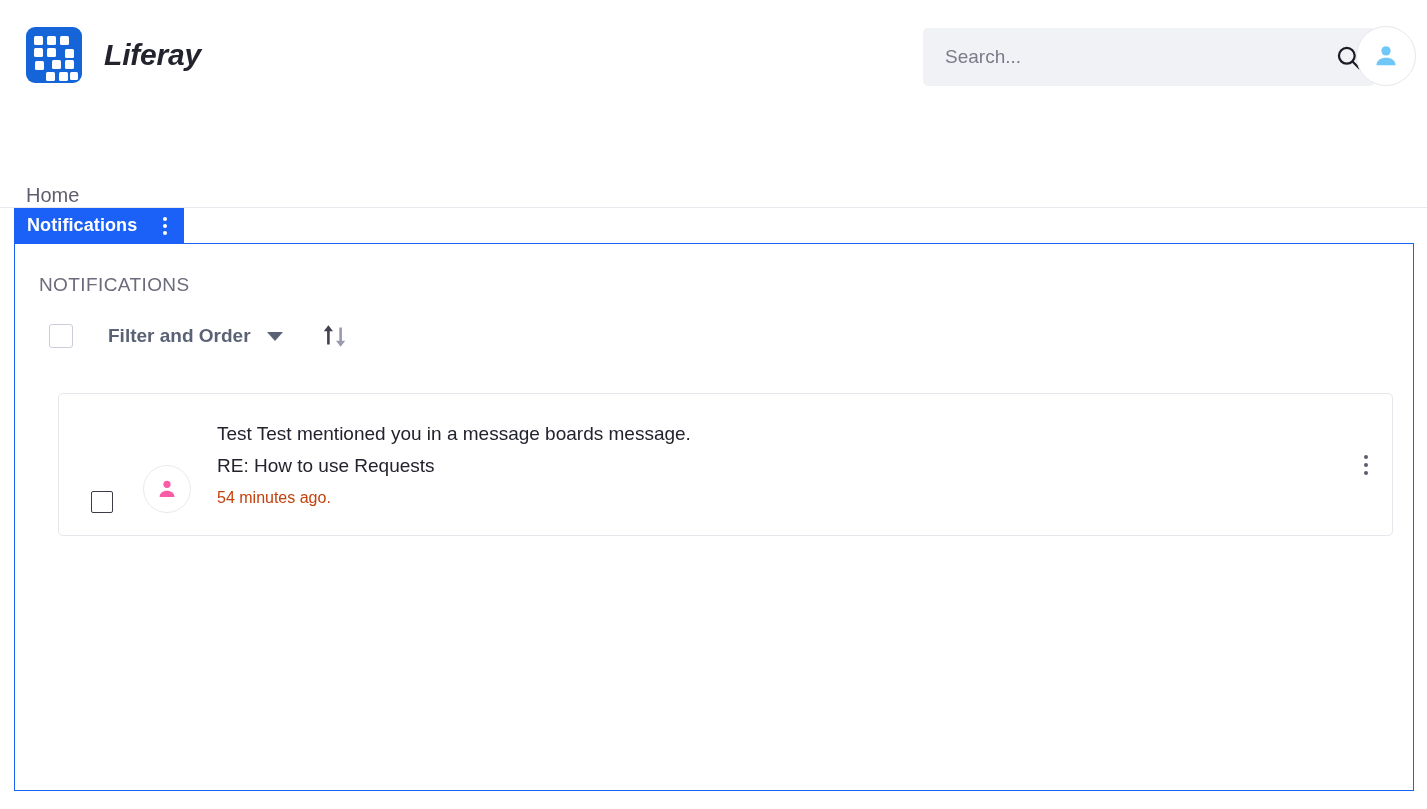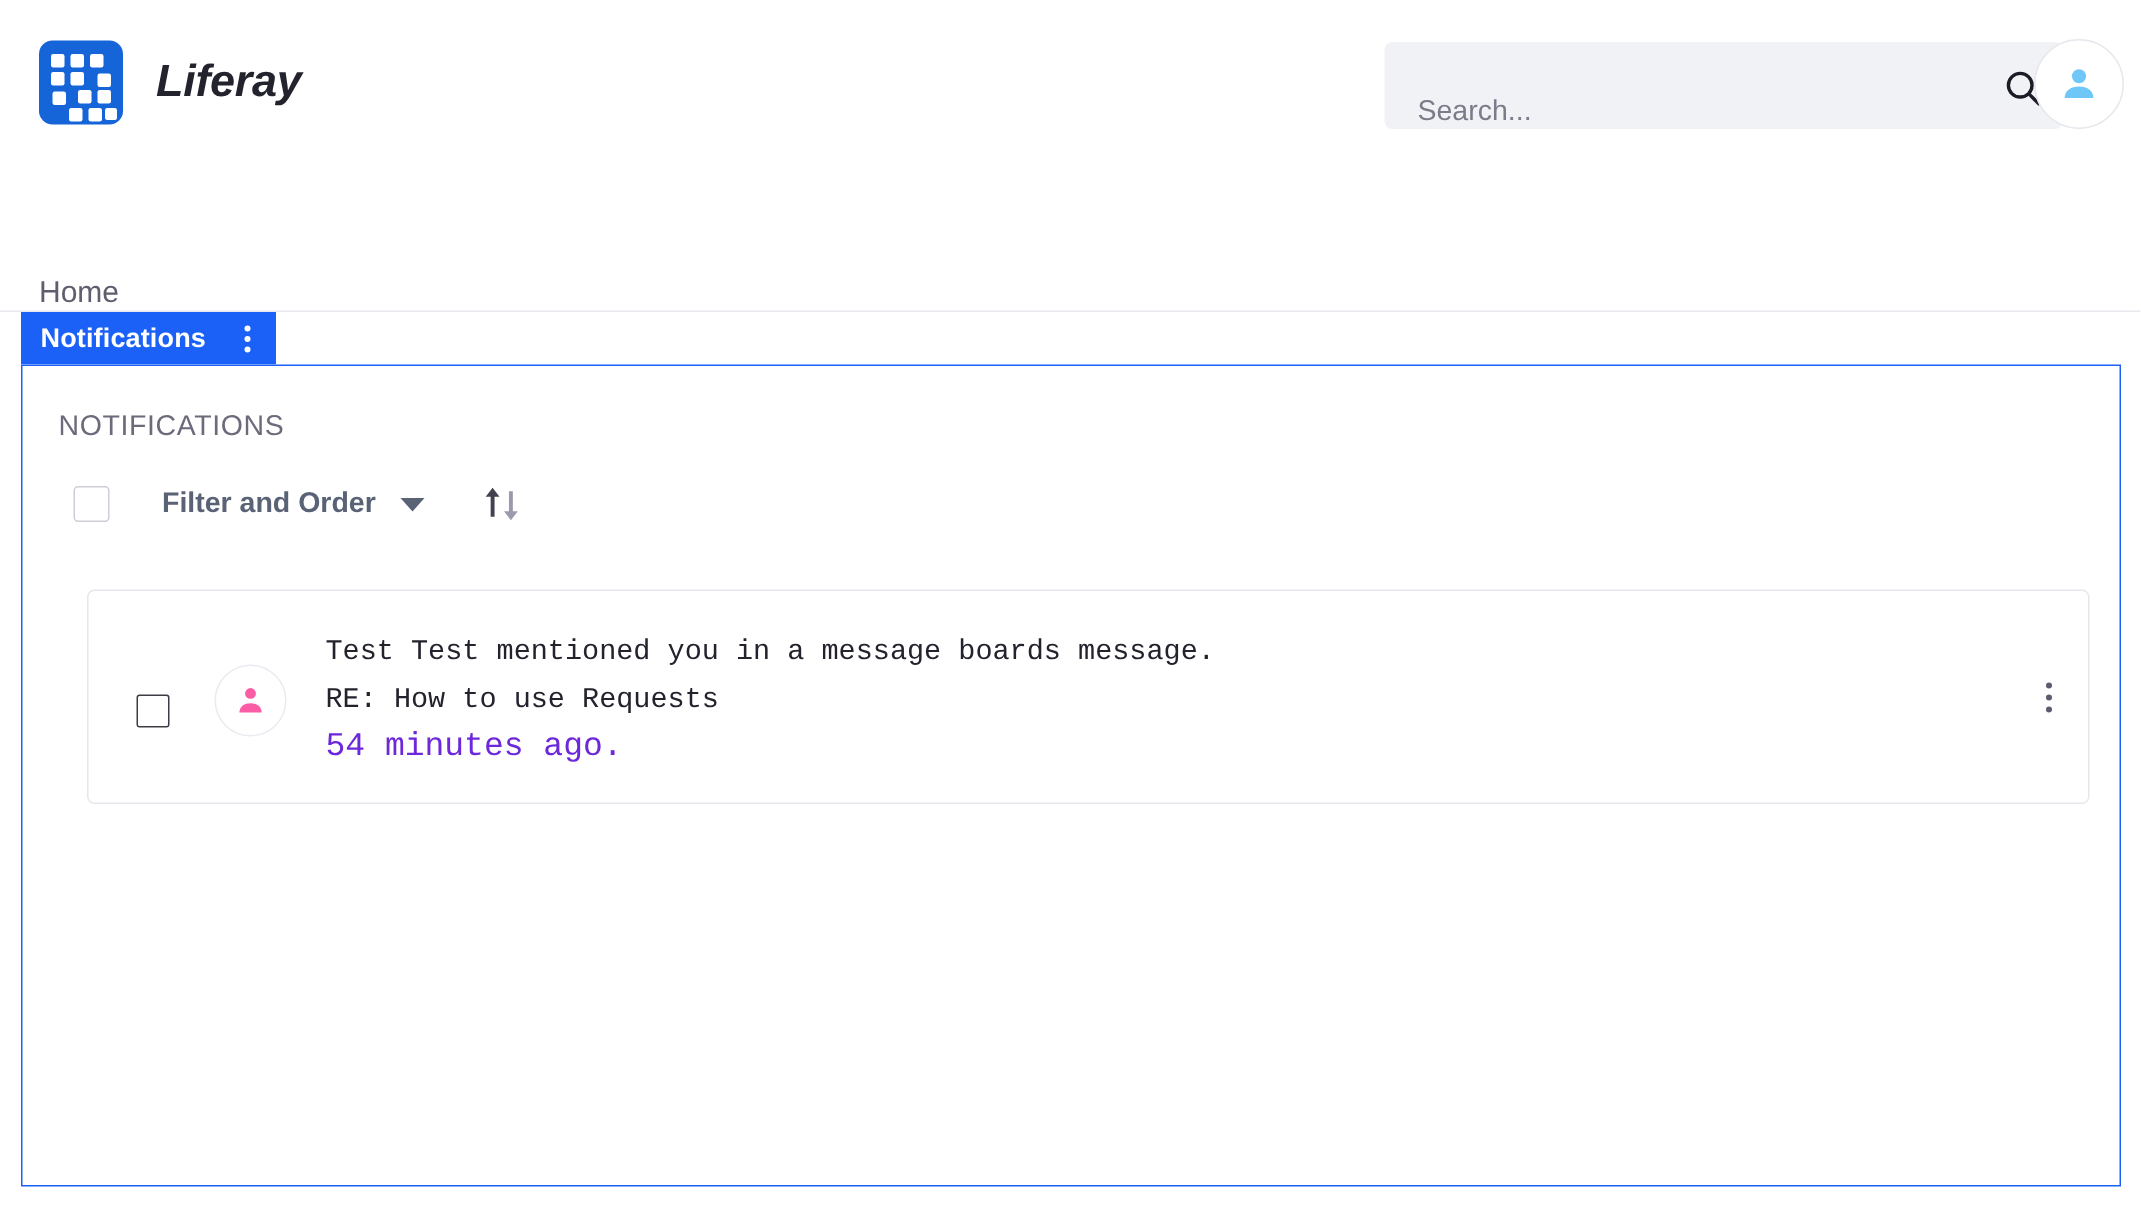--- a/index.html
+++ b/index.html
@@ -43,21 +43,21 @@
     letter-spacing: -0.2px;
   }
 
   .search-wrap {
     position: absolute;
     left: 923px; top: 28px;
     width: 452px; height: 58px;
     background: #f1f2f5;
     border-radius: 5px;
     display: flex;
-    align-items: flex-end;
+    align-items: center;
   }
   .search-input {
     flex: 1;
     border: none;
     outline: none;
     background: transparent;
     font-family: "Liberation Sans", sans-serif;
     font-size: 19px;
     color: #5a5a68;
     padding: 0 18px 0 22px;
@@ -219,23 +219,22 @@
 
   
   .card {
     position: relative;
     margin: 43px 20px 0 43px;
     min-height: 119px;
     border: 1px solid #e6e6ed;
     border-radius: 5px;
     background: #ffffff;
     display: flex;
-    align-items: center;
+    align-items: flex-end;
     padding: 22px 18px 22px 32px;
-    font-family: Liberation Mono, monospace;
   }
   .card-cb {
     width: 22px; height: 22px;
     border: 1px solid #3c3c47;
     border-radius: 2px;
     background: #ffffff;
     cursor: pointer;
     flex: none;
     margin-top: 18px;
     padding: 0;
@@ -260,22 +259,22 @@
     font-size: 19px;
     color: #23232e;
     line-height: 32px;
   }
   .card-line2 {
     font-size: 19px;
     color: #23232e;
     line-height: 32px;
   }
   .card-line3 {
-    font-size: 22px;
-    color: #6d28d9;
+    font-size: 16px;
+    color: #c2410c;
     line-height: 31px;
   }
   .card-kebab {
     position: absolute;
     right: 18px;
     top: 50%;
     transform: translateY(-50%);
     display: flex;
     flex-direction: column;
     gap: 4px;

